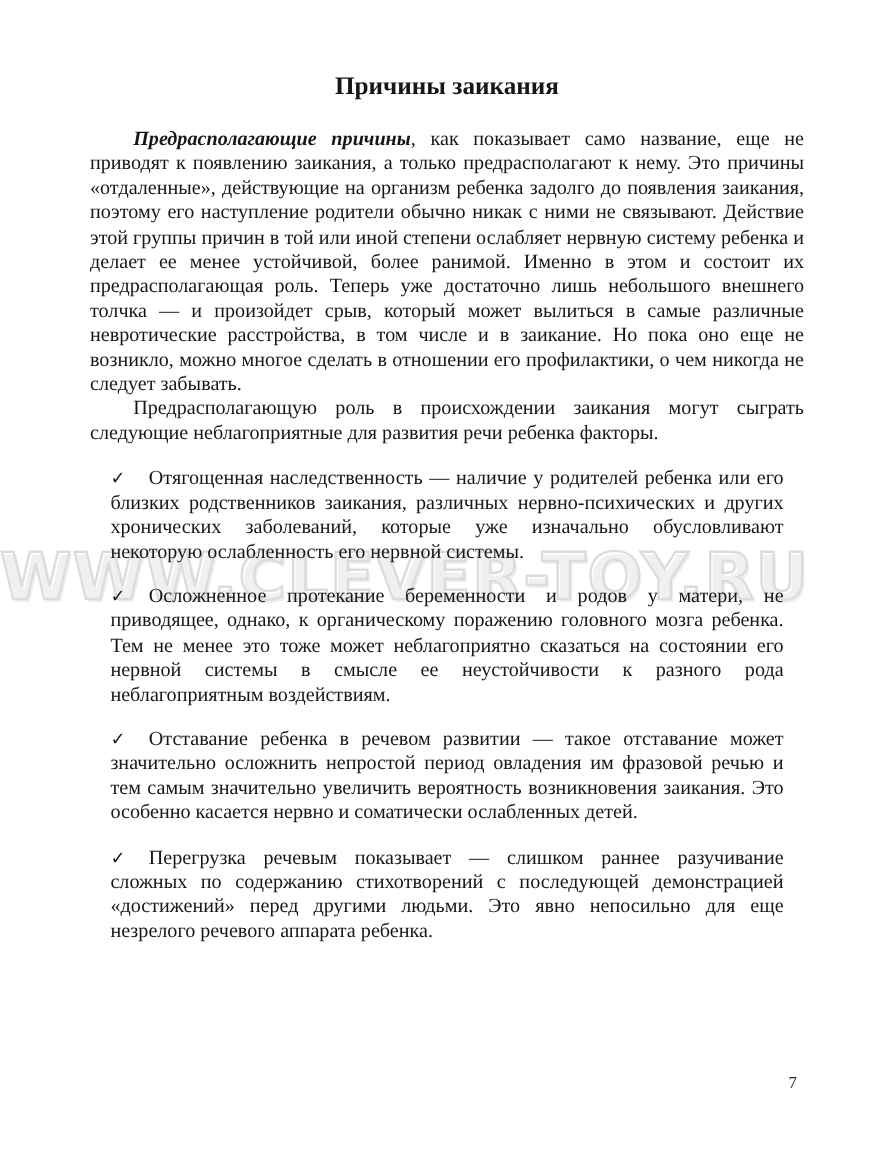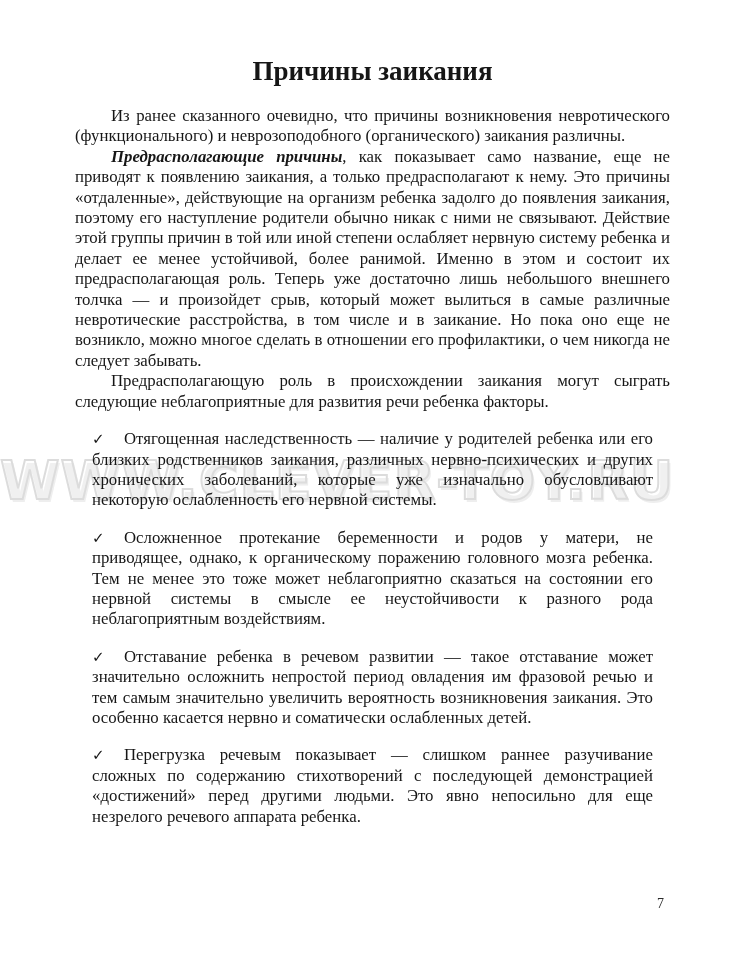--- a/index.html
+++ b/index.html
@@ -39,21 +39,21 @@
     left: 0;
     width: 744px;
     height: 960px;
     padding: 58px 74px 0 75px;
     box-sizing: border-box;
     z-index: 1;
   }
   .title {
     margin: 0 0 22px 0;
     text-align: center;
-    font-size: 27px;
+    font-size: 21px;
     font-weight: bold;
     line-height: 26px;
   }
   .body-text p {
     margin: 0;
     text-indent: 36px;
     text-align: justify;
     font-size: 16.8px;
     line-height: 20.4px;
   }
@@ -85,21 +85,20 @@
 <body>
 
 <div class="watermark">WWW.CLEVER-TOY.RU</div>
 
 <div class="page">
 
   <h1 class="title">Причины заикания</h1>
 
   <div class="body-text">
 
-    <p>Из ранее сказанного очевидно, что причины возникновения невротического (функционального) и неврозоподобного (органического) заикания различны.</p>
 
 
     <p><span class="lead-bold-italic">Предрасполагающие причины</span><span>, как показывает само название, еще не приводят к появлению заикания, а только предрасполагают к нему. Это причины «отдаленные», действующие на организм ребенка задолго до появления заикания, поэтому его наступление родители обычно никак с ними не связывают. Действие этой группы причин в той или иной степени ослабляет нервную систему ребенка и делает ее менее устойчивой, более ранимой. Именно в этом и состоит их предрасполагающая роль. Теперь уже достаточно лишь небольшого внешнего толчка — и произойдет срыв, который может вылиться в самые различные невротические расстройства, в том числе и в заикание. Но пока оно еще не возникло, можно многое сделать в отношении его профилактики, о чем никогда не следует забывать.</span></p>
 
     <p>Предрасполагающую роль в происхождении заикания могут сыграть следующие неблагоприятные для развития речи ребенка факторы.</p>
 
     <div class="li"><span class="marker">✓</span><span>Отягощенная наследственность — наличие у родителей ребенка или его близких родственников заикания, различных нервно-психических и других хронических заболеваний, которые уже изначально обусловливают некоторую ослабленность его нервной системы.</span></div>
 
     <div class="li"><span class="marker">✓</span><span>Осложненное протекание беременности и родов у матери, не приводящее, однако, к органическому поражению головного мозга ребенка. Тем не менее это тоже может неблагоприятно сказаться на состоянии его нервной системы в смысле ее неустойчивости к разного рода неблагоприятным воздействиям.</span></div>
 

